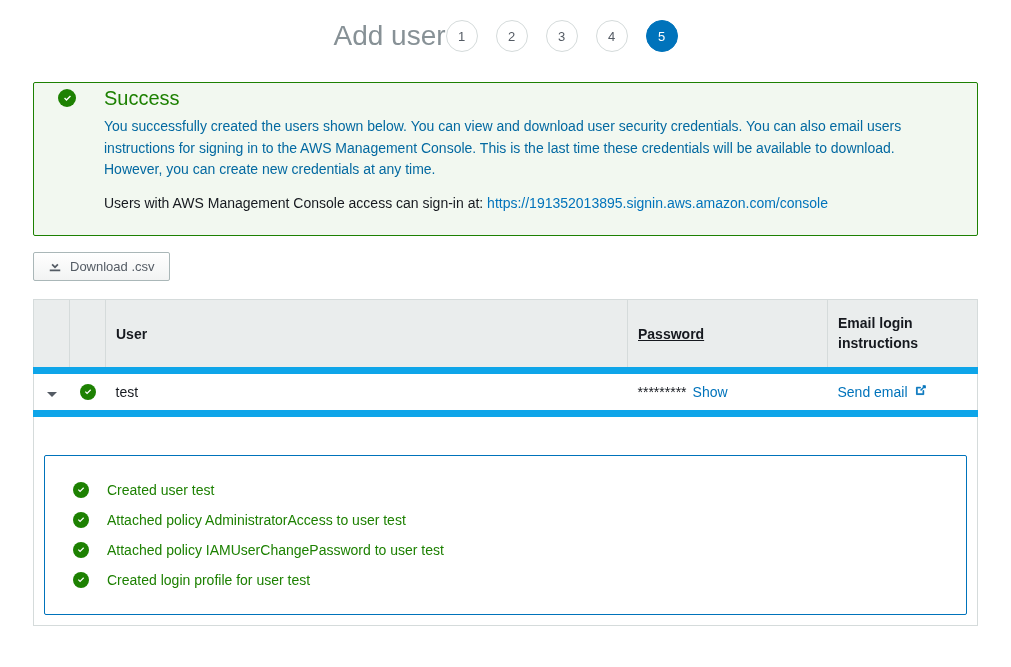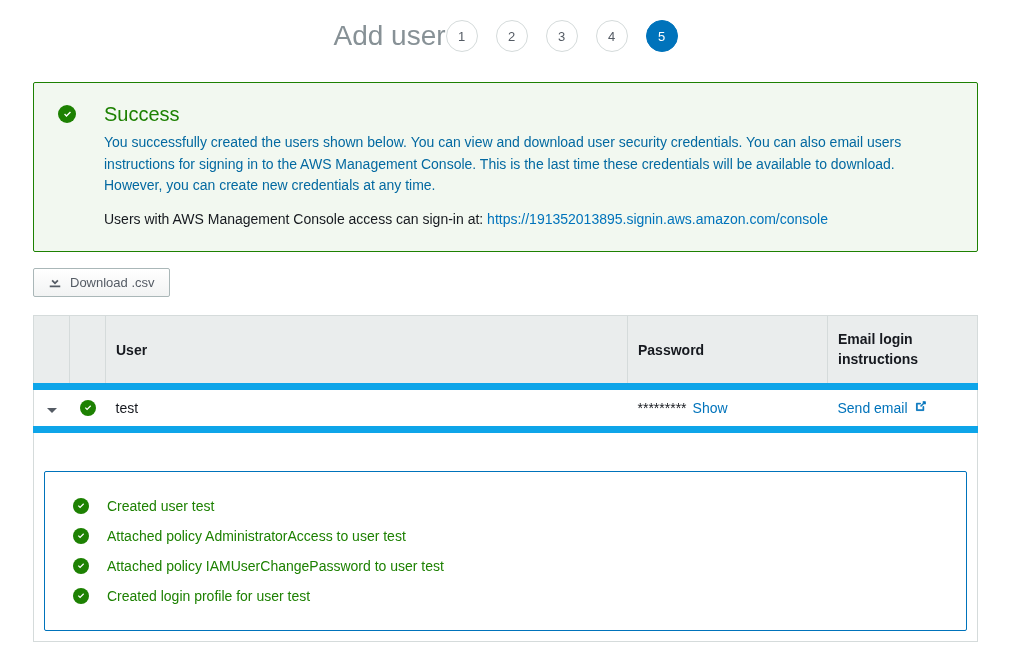--- a/index.html
+++ b/index.html
@@ -43,21 +43,21 @@
     }
     .step.active {
       background: #0073bb;
       border-color: #0073bb;
       color: #fff;
     }
     .success-box {
       border: 1px solid #1d8102;
       background: #f2f8f0;
       border-radius: 2px;
-      padding: 20px 24px 24px 24px;
+      padding: 4px 24px 24px 24px;
       margin-bottom: 16px;
       display: flex;
       gap: 28px;
     }
     .success-icon-wrap {
       flex-shrink: 0;
       padding-top: 2px;
     }
     .check-circle {
       width: 18px;
@@ -124,21 +124,21 @@
       padding: 14px 10px;
       font-weight: 700;
       font-size: 14px;
       color: #16191f;
       border: 1px solid #d5dbdb;
       vertical-align: middle;
     }
     .user-table thead th.col-toggle { width: 36px; }
     .user-table thead th.col-status { width: 32px; }
     .user-table thead th.col-user { }
-    .user-table thead th.col-password { width: 200px; }
+    .user-table thead th.col-password { width: 200px; text-decoration: underline; }
     .user-table thead th.col-email { width: 150px; line-height: 1.4; }
     .user-table tbody td {
       padding: 10px;
       border-top: 7px solid #0ea5e9;
       vertical-align: middle;
       background: #fff;
     }
     .caret-down {
       display: inline-block;
       width: 0;

